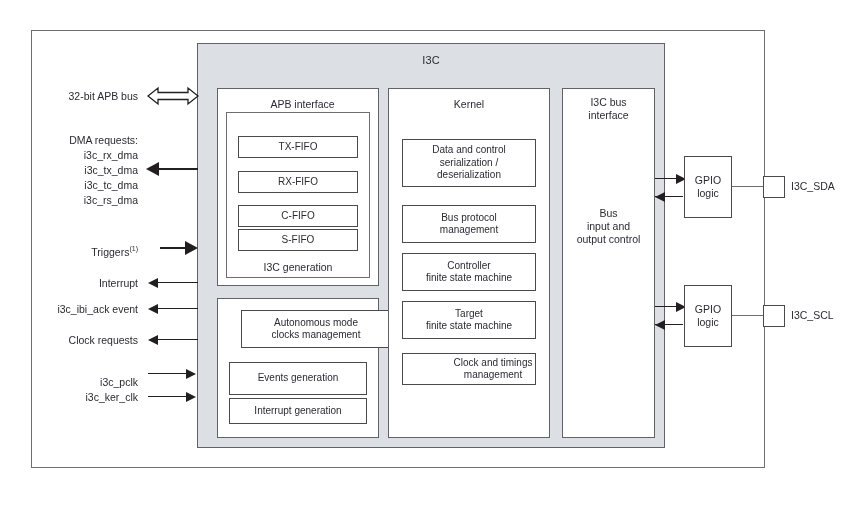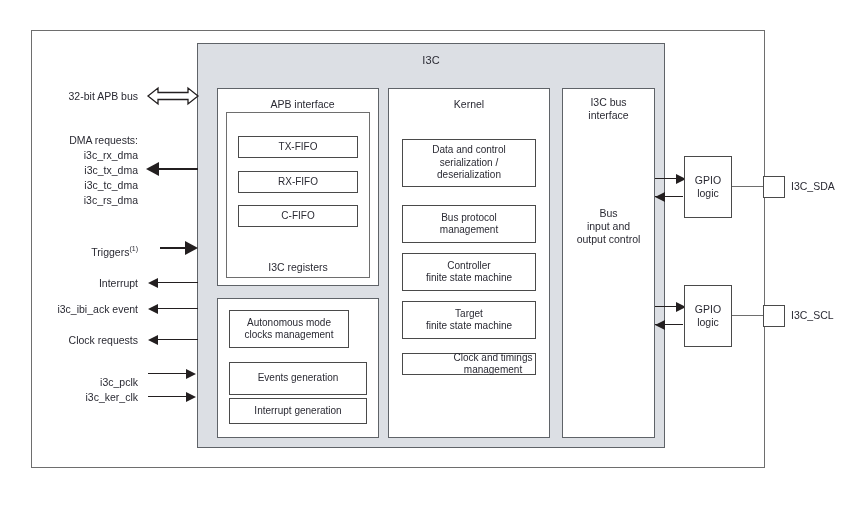--- a/index.html
+++ b/index.html
@@ -125,35 +125,36 @@
   <div class="wire h" style="left:148px;top:396px;width:40px;"></div>
   <div class="arrow right" style="left:186px;top:391.5px;"></div>
 
   <div class="panel apb-panel"></div>
   <div class="panel-title apb-title" style="position:absolute;left:217px;top:98px;width:171px;">APB interface</div>
   <div class="apb-inner"></div>
 
   <div class="blk" style="left:238px;top:136px;width:120px;height:22px;">TX-FIFO</div>
   <div class="blk" style="left:238px;top:171px;width:120px;height:22px;">RX-FIFO</div>
   <div class="blk" style="left:238px;top:205px;width:120px;height:22px;">C-FIFO</div>
-  <div class="reg-label" style="left:226px;top:261px;">I3C registers</div>
+  <div class="blk" style="left:238px;top:229px;width:120px;height:22px;">S-FIFO</div>
+  <div class="reg-label" style="left:226px;top:261px;">I3C generation</div>
 
   <div class="panel low-panel"></div>
-  <div class="blk" style="left:229px;top:310px;width:120px;height:38px;">Autonomous mode<br>clocks management</div>
+  <div class="blk" style="left:241px;top:310px;width:150px;height:38px;">Autonomous mode<br>clocks management</div>
   <div class="blk" style="left:229px;top:362px;width:138px;height:33px;">Events generation</div>
   <div class="blk" style="left:229px;top:398px;width:138px;height:26px;">Interrupt generation</div>
 
   <div class="panel kernel-panel"></div>
   <div class="panel-title kernel-title" style="position:absolute;left:388px;top:98px;width:162px;">Kernel</div>
 
   <div class="blk" style="left:402px;top:139px;width:134px;height:48px;">Data and control<br>serialization /<br>deserialization</div>
   <div class="blk" style="left:402px;top:205px;width:134px;height:38px;">Bus protocol<br>management</div>
   <div class="blk" style="left:402px;top:253px;width:134px;height:38px;">Controller<br>finite state machine</div>
   <div class="blk" style="left:402px;top:301px;width:134px;height:38px;">Target<br>finite state machine</div>
-  <div class="blk" style="left:402px;top:353px;width:134px;height:22px;padding-left:48px;">Clock and timings<br>management</div>
+  <div class="blk" style="left:402px;top:353px;width:134px;height:32px;padding-left:48px;">Clock and timings<br>management</div>
 
   <div class="panel bus-panel"></div>
   <div class="panel-title bus-title" style="position:absolute;left:562px;top:96px;width:93px;">I3C bus<br>interface</div>
   <div class="bus-mid">Bus<br>input and<br>output control</div>
 
   <div class="wire h" style="left:655px;top:178px;width:28px;"></div>
   <div class="arrow right" style="left:676px;top:173.5px;"></div>
   <div class="wire h" style="left:655px;top:196px;width:28px;"></div>
   <div class="arrow left" style="left:655px;top:191.5px;"></div>
 

